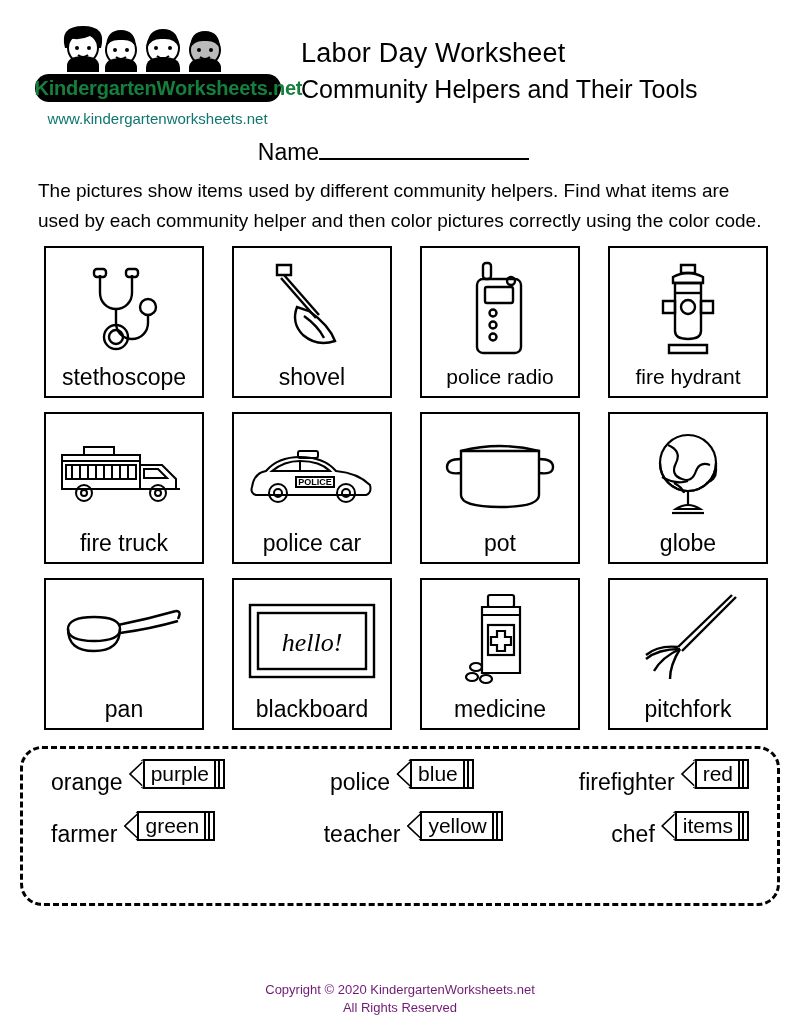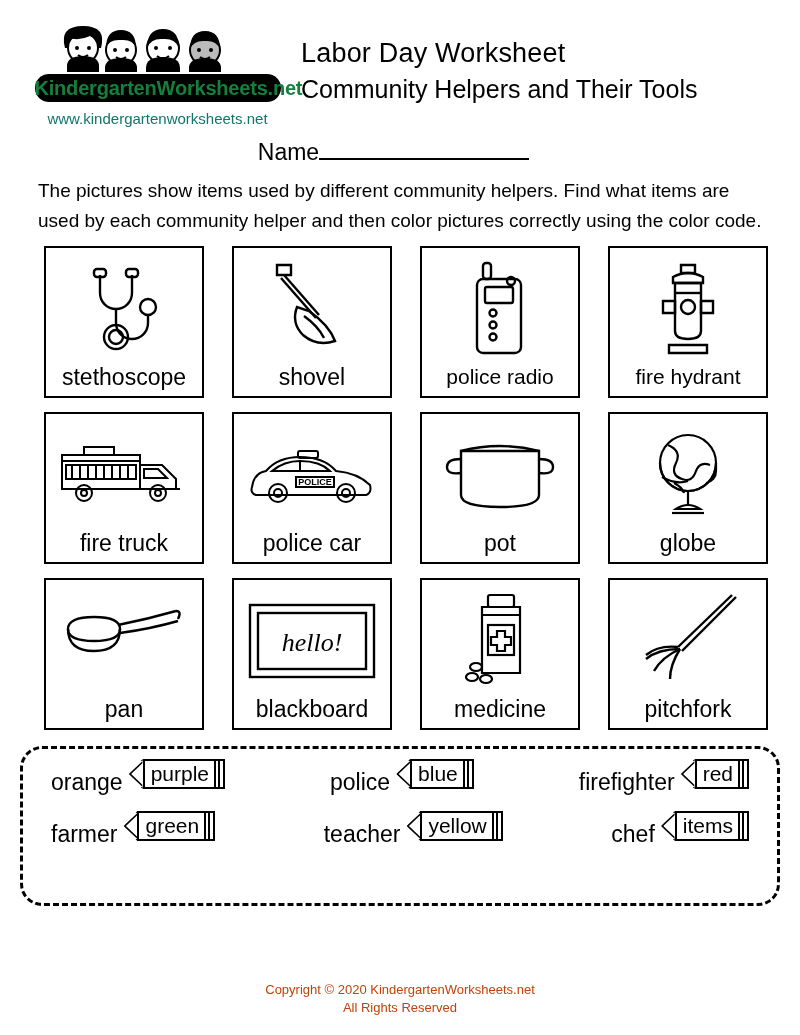--- a/index.html
+++ b/index.html
@@ -228,21 +228,21 @@
 
   
   .footer {
     position: absolute;
     bottom: 18px;
     left: 0;
     width: 100%;
     text-align: center;
     font-size: 13px;
     line-height: 18px;
-    color: #c2410c;
+    color: #701a75;
     font-family: "Liberation Sans", sans-serif;
   }
 
   svg { display: block; }
 </style>
 </head>
 <body>
 
 <div class="page">
 

